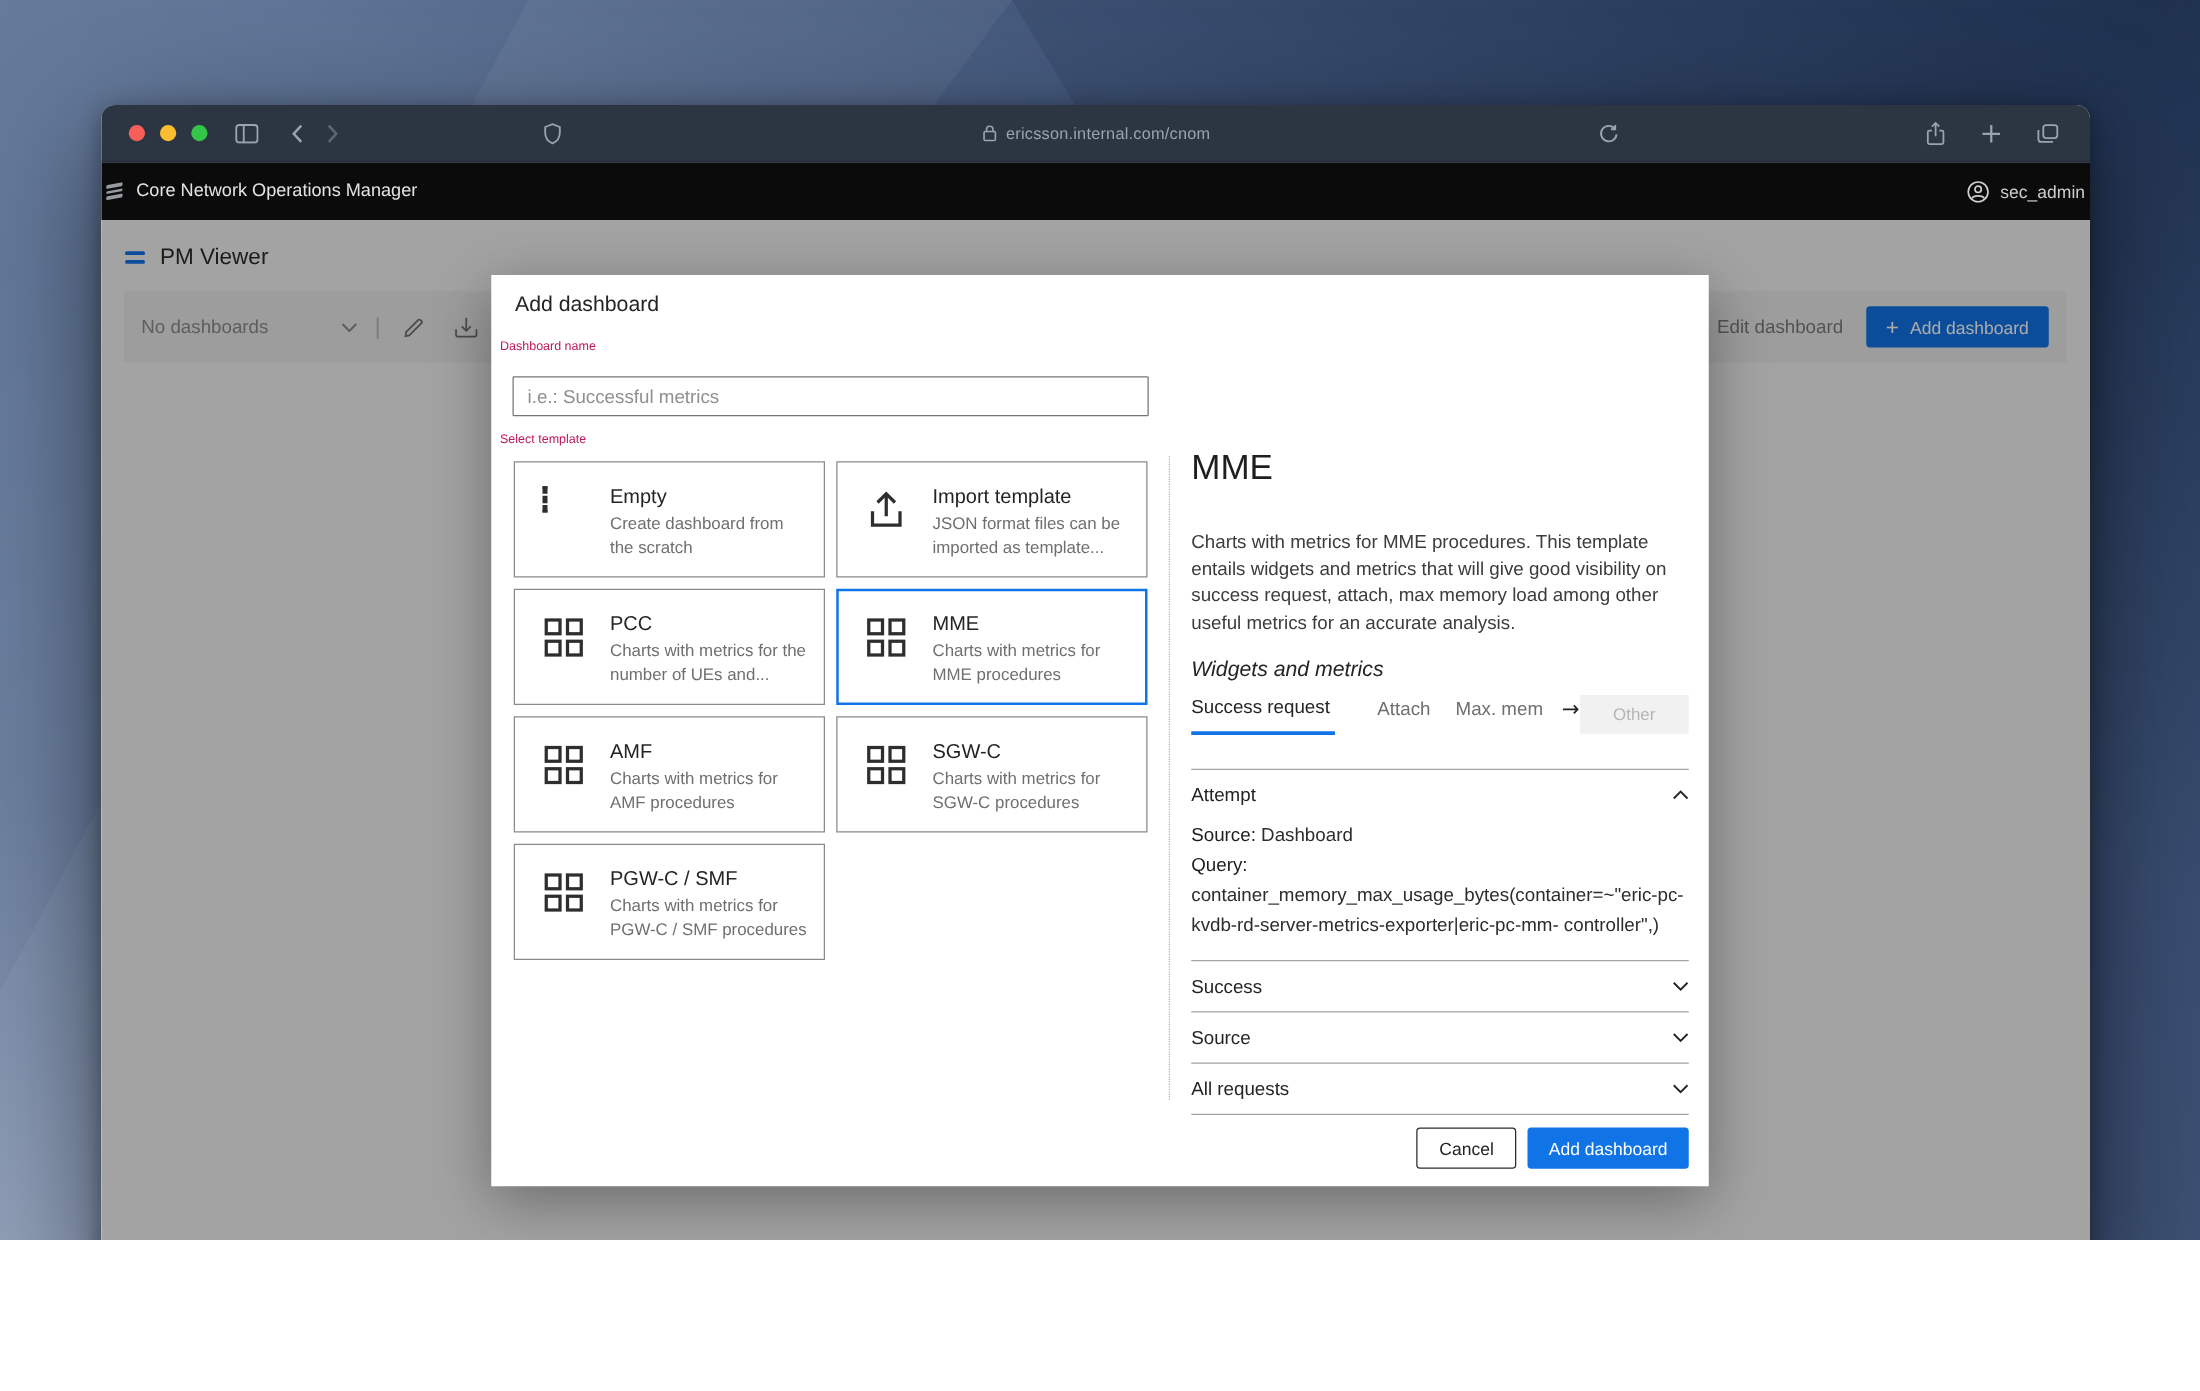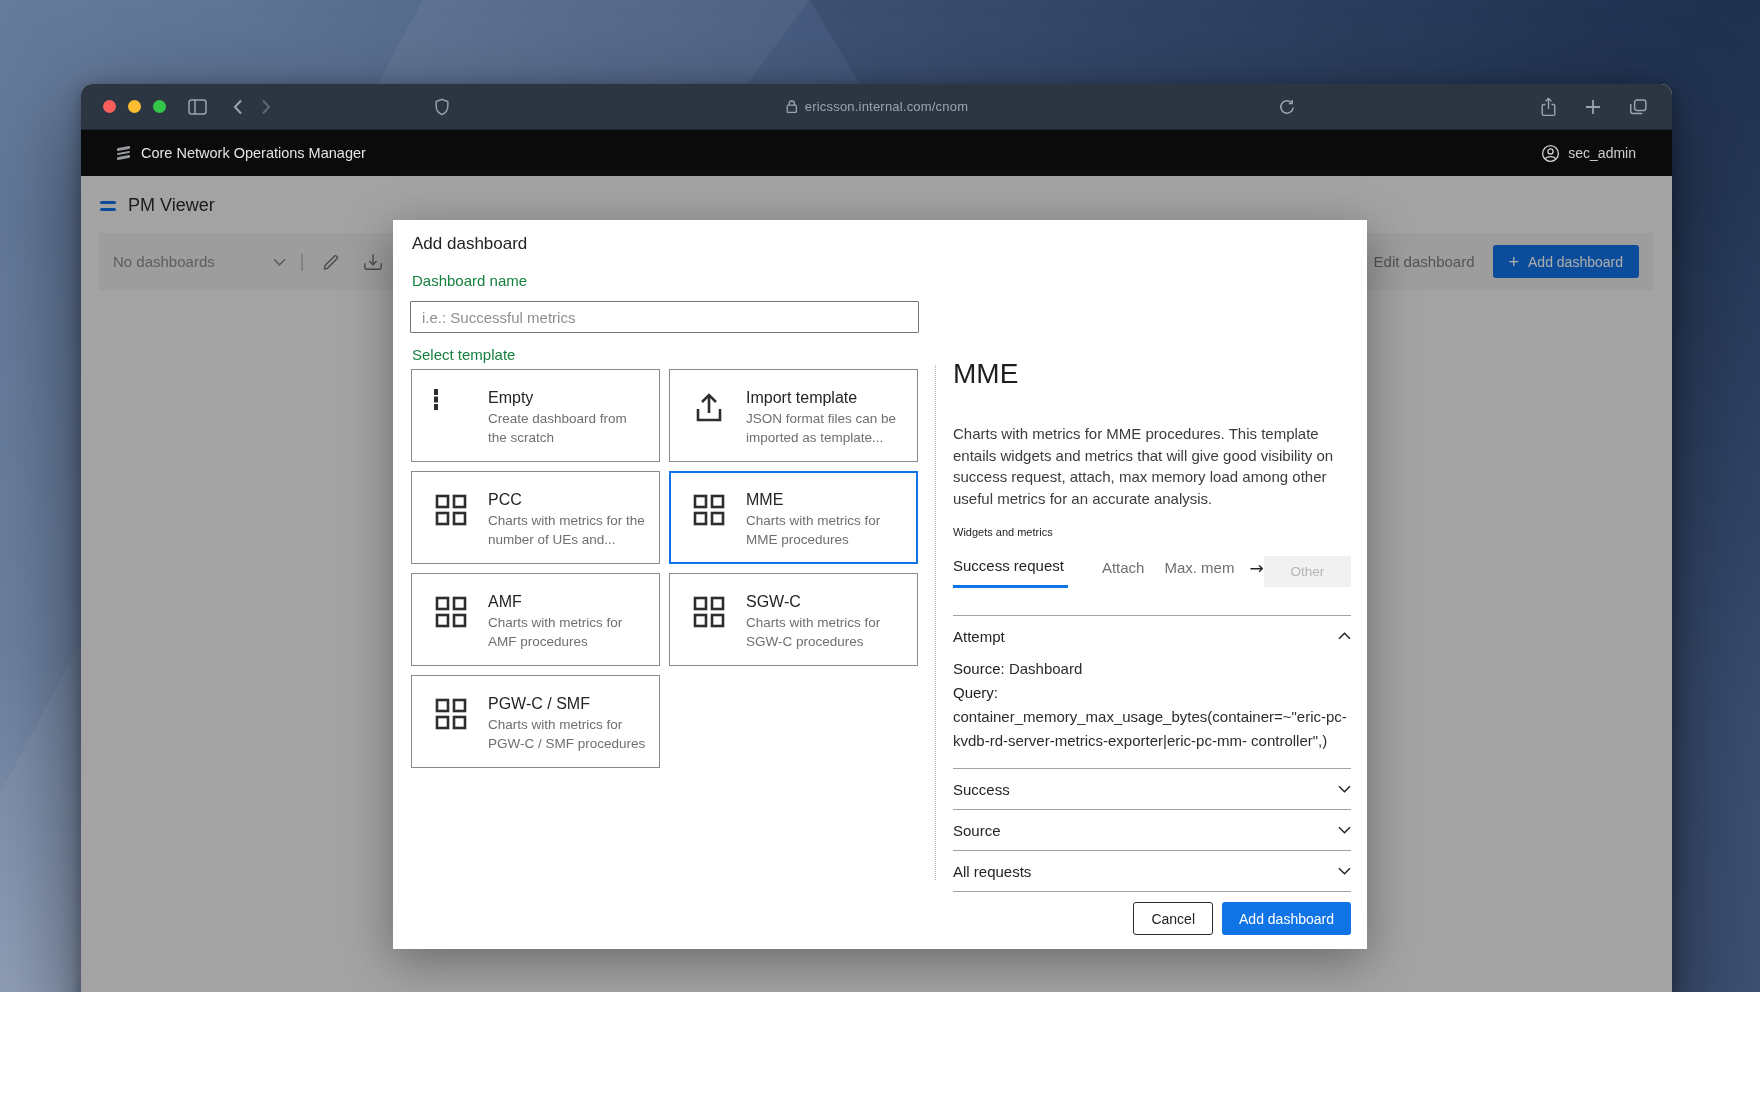--- a/index.html
+++ b/index.html
@@ -36,21 +36,21 @@
   .c-fwd { margin-left:18px; opacity:.45; }
   .c-shield { position:absolute; left:352px; }
   .url-group { position:absolute; left:50%; transform:translateX(-50%); display:flex; align-items:center; gap:7px; }
   .url-text { font-size:13px; color:#9aa4af; letter-spacing:.2px; }
   .c-reload { position:absolute; left:1198px; }
   .chrome-right { position:absolute; right:24px; display:flex; align-items:center; gap:28px; }
 
   
   .appheader {
     height:46px; background:#0b0b0c; display:flex; align-items:center; justify-content:space-between;
-    padding:0 36px;
+    padding:0 4px;
   }
   .brand { display:flex; align-items:center; gap:11px; }
   .elogo { display:block; transform:skewY(-11deg); }
   .elogo i { display:block; width:13px; height:2.6px; background:#96999d; border-radius:1px; margin:2.1px 0; }
   .app-title { color:#e4e4e4; font-size:14.5px; }
   .user { display:flex; align-items:center; gap:8px; color:#cfcfcf; font-size:14px; }
 
   
   .page { position:absolute; top:92px; left:0; right:0; bottom:0; background:#f4f4f4; }
   .pm-row { position:absolute; left:19px; top:19px; display:flex; align-items:center; gap:12px; }
@@ -77,21 +77,21 @@
   .plus-glyph { font-size:18px; font-weight:400; line-height:1; }
 
   .dim { position:absolute; inset:0; background:rgba(0,0,0,.33); z-index:5; }
 
   
   .modal {
     position:absolute; left:312px; top:136px; width:974px; height:729px; background:#fff; z-index:10;
     box-shadow:0 12px 45px rgba(0,0,0,.35); color:#242424;
   }
   .m-title { position:absolute; left:19px; top:14px; font-size:17px; }
-  .m-label { position:absolute; left:19px; font-size:15px; color:#15803d; }
+  .m-label { position:absolute; left:7px; font-size:10px; color:#be185d; }
   .lbl-name { top:52px; }
   .lbl-template { top:126px; }
   .name-input {
     position:absolute; left:17px; top:81px; width:509px; height:32px;
     border:1px solid #767676; border-radius:1px; padding:10px 11px;
     font-family:"Liberation Sans",sans-serif; font-size:15px; color:#242424; background:#fff;
   }
   .name-input::placeholder { color:#8f8f8f; }
 
   .tpl-grid {
@@ -106,21 +106,21 @@
   .dashed-box { width:31px; height:31px; border:2.4px dashed #2e2e2e; }
   .card-title { font-size:16px; font-weight:500; color:#242424; margin-bottom:3px; }
   .card-desc { font-size:13.5px; color:#6f6f6f; line-height:1.38; }
 
   .v-divider { position:absolute; left:542px; top:145px; height:515px; border-left:1px dotted #b3b3b3; }
 
   
   .details { position:absolute; left:560px; top:0; width:398px; height:100%; }
   .d-title { position:absolute; top:138px; font-size:28px; font-weight:400; color:#1e1e1e; }
   .d-desc { position:absolute; top:203px; width:398px; font-size:15px; color:#3c3c3c; line-height:1.44; }
-  .d-widgets { position:absolute; top:306px; font-size:11px; }
+  .d-widgets { position:absolute; top:306px; font-size:17px;font-style:italic; }
   .tabs { position:absolute; top:336px; left:0; right:0; display:flex; align-items:center; }
   .tab { font-size:15px; color:#6f6f6f; padding-bottom:11px; cursor:pointer; white-space:nowrap; }
   .tab.active { color:#242424; border-bottom:3px solid #1174e6; padding-right:4px; }
   .tab-attach { margin-left:34px; }
   .tab-max { margin-left:20px; }
   .tabs-arrow { margin-left:15px; padding-bottom:10px; font-size:17px; color:#242424; cursor:pointer; font-family:"DejaVu Sans",sans-serif; }
   .tab-chip {
     margin-left:auto; background:#f1f1f1; color:#b5b5b5; font-size:13.5px;
     height:31px; width:90px; display:flex; align-items:center; justify-content:center; margin-bottom:2px;
   }

